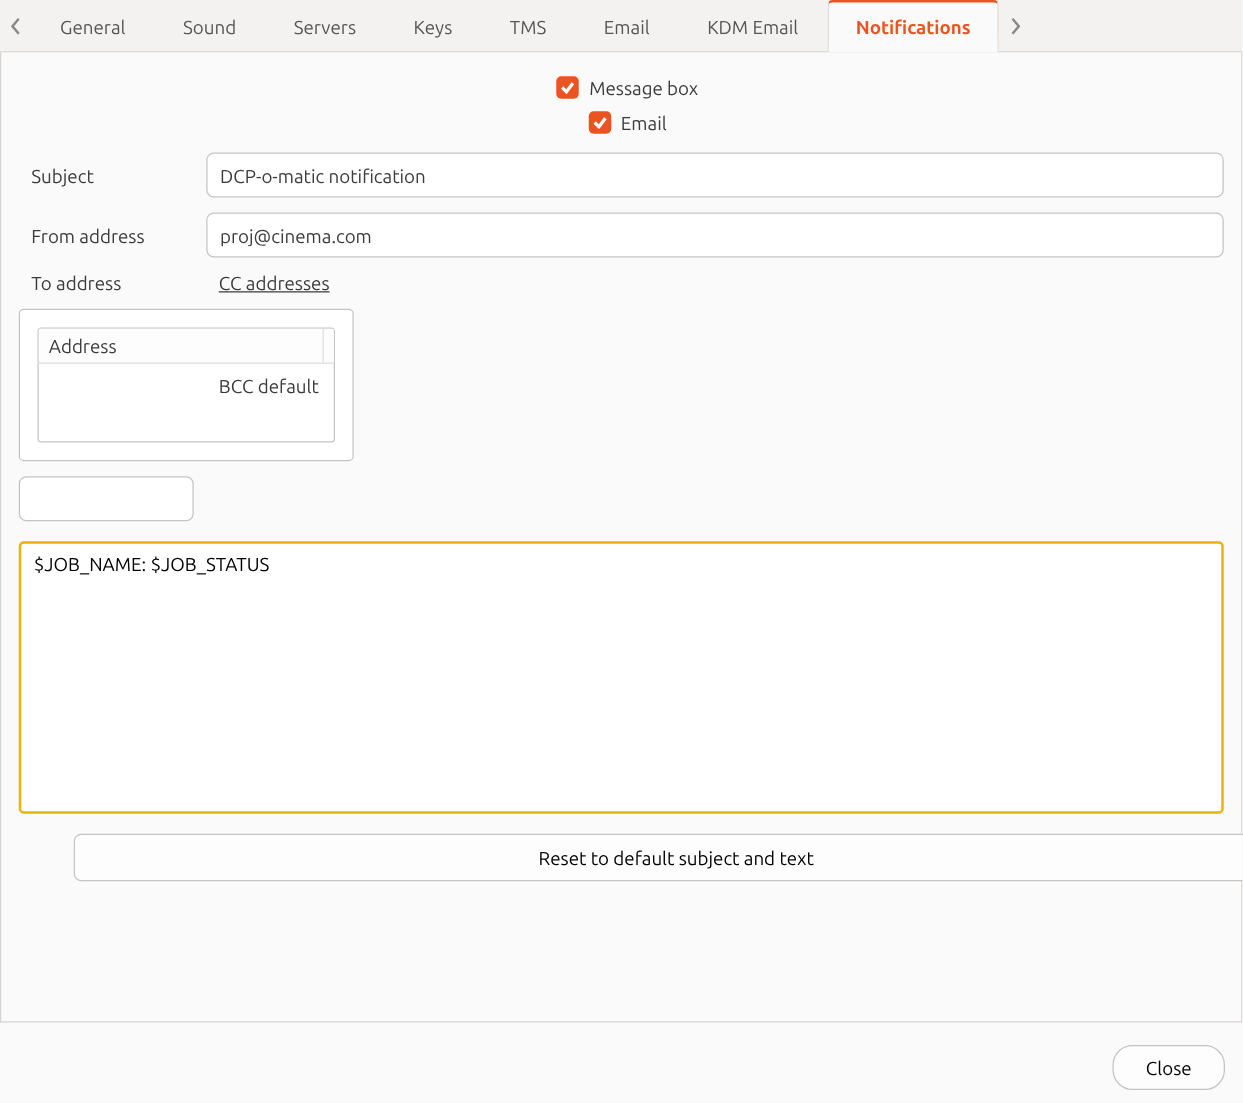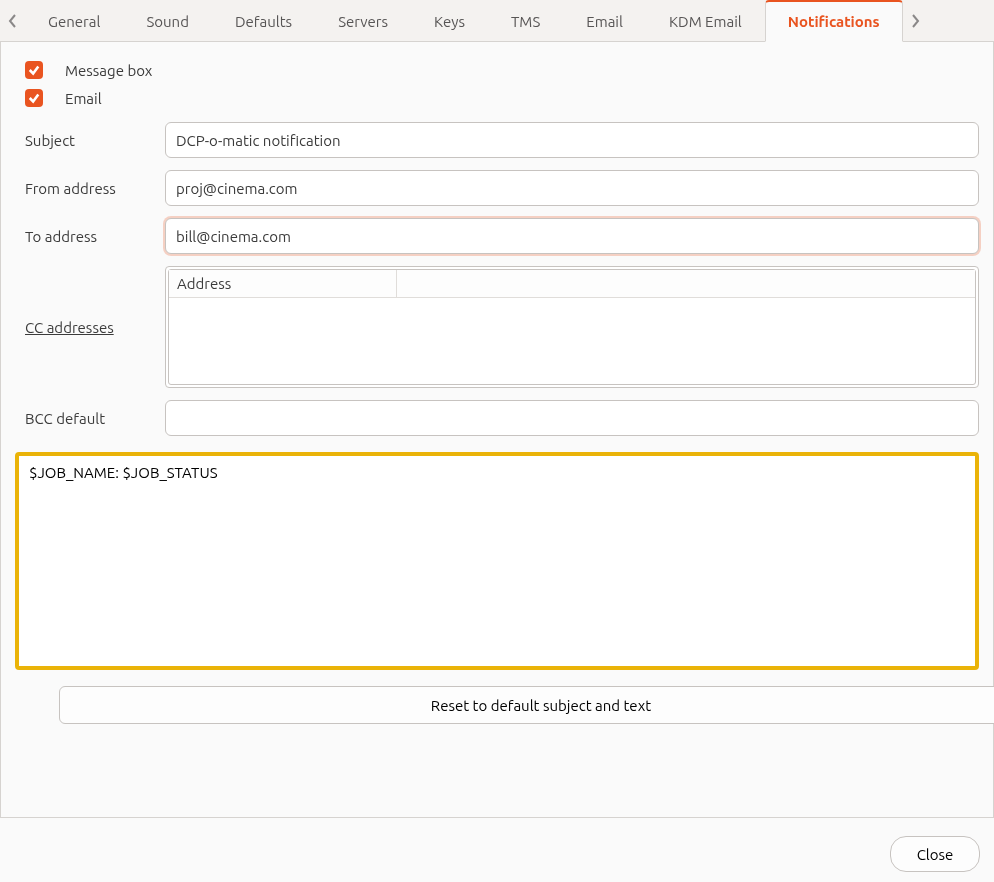--- a/index.html
+++ b/index.html
@@ -55,23 +55,24 @@
     flex: 1;
     border: 1px solid #d6d3d0;
     border-top: none;
     margin-bottom: 8px;
     background: #fafafa;
     padding: 14px 14px 0 14px;
     display: flex; flex-direction: column;
   }
   
   .checkrow {
-    display: flex; align-items: center; gap: 22px;
+    display: flex; align-items: center; gap: 8px;
     height: 28px;
     margin-left: 10px;
+    justify-content: center;
   }
   .cbx {
     width: 18px; height: 18px;
     border-radius: 4px;
     background: #e95420;
     display: flex; align-items: center; justify-content: center;
     cursor: pointer;
   }
   .cbx svg { width: 12px; height: 12px; stroke: #fff; stroke-width: 3; fill: none; }
   
@@ -102,21 +103,21 @@
   }
   .cc-area {
     display: flex; gap: 10px;
     height: 122px;
   }
   .cc-list {
     flex: 1;
     border: 1px solid #c7c3c0;
     border-radius: 4px;
     background: #fff;
-    padding: 2px;
+    padding: 14px;
   }
   .cc-list-inner {
     border: 1px solid #c7c3c0;
     border-radius: 3px;
     height: 100%;
   }
   .cc-header {
     border-bottom: 1px solid #e0ddda;
     height: 28px;
     display: flex; align-items: center;
@@ -143,21 +144,21 @@
     cursor: pointer;
   }
   button.btn:disabled {
     color: #b4b1ae;
     cursor: default;
   }
   .body-textarea {
     margin-top: 16px;
     width: 100%;
     height: 218px;
-    border: 4px solid #eab308;
+    border: 2px solid #eab308;
     border-radius: 4px;
     background: #fff;
     padding: 8px 10px;
     font: inherit;
     resize: none;
     outline: none;
   }
   .reset-btn {
     margin-top: 16px;
     width: 100%;
@@ -199,23 +200,20 @@
           <path d="M7 1 L2 7 L7 13" fill="none" stroke="#8a8888" stroke-width="2"></path>
         </svg>
     </div>
     <div class="tab">
         <span>General</span>
       </div>
     <div class="tab">
         <span>Sound</span>
       </div>
     <div class="tab">
-        <span>Defaults</span>
-      </div>
-    <div class="tab">
         <span>Servers</span>
       </div>
     <div class="tab">
         <span>Keys</span>
       </div>
     <div class="tab">
         <span>TMS</span>
       </div>
     <div class="tab">
         <span>Email</span>
@@ -257,21 +255,20 @@
 
       <div class="label">Subject</div>
       <div class="subject-hl">
         <input class="text" type="text" value="DCP-o-matic notification" style="">
       </div>
 
       <div class="label">From address</div>
       <input class="text" type="text" value="proj@cinema.com" style="">
 
       <div class="label">To address</div>
-      <input class="text focused" type="text" value="bill@cinema.com" style="">
 
       <div class="label align-top">CC addresses</div>
       <div class="cc-area">
         <div class="cc-list">
           <div class="cc-list-inner">
             <div class="cc-header">
               <div class="cc-header-cell">Address</div>
             </div>
           </div>
         </div>

